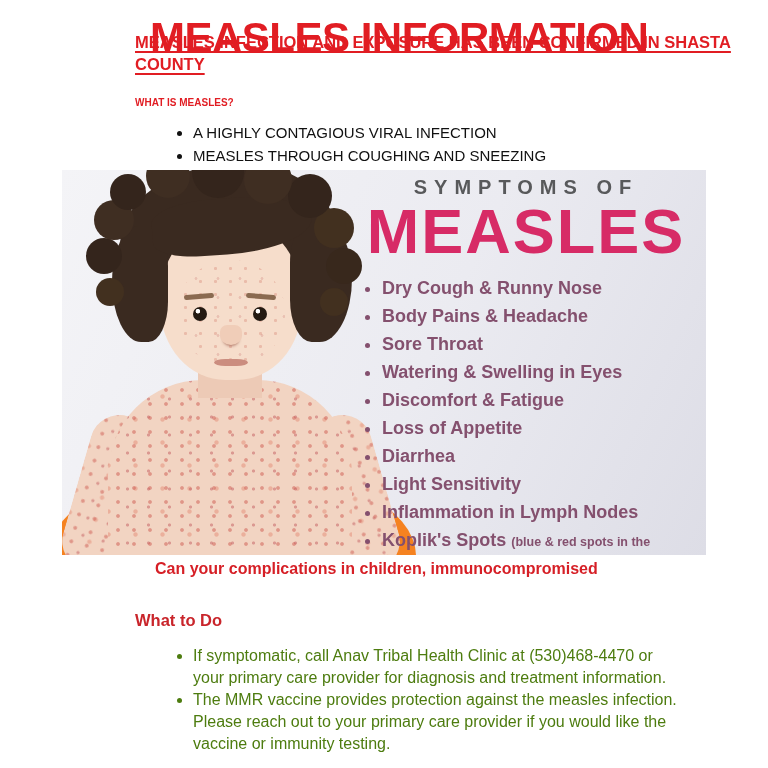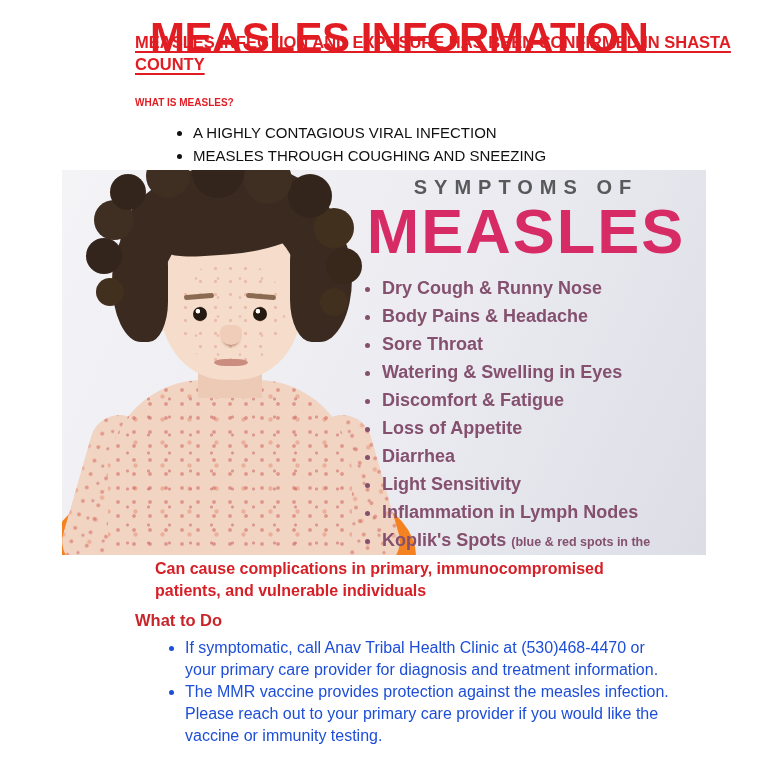--- a/index.html
+++ b/index.html
@@ -102,22 +102,22 @@
   .sym-list li{margin:0 0 9px 0;}
   .sym-note{font-size:12.5px;font-weight:600;letter-spacing:0;}
 
   
   .complications{
     left:155px;top:558px;color:#d61f26;font-weight:bold;font-size:16px;line-height:22px;
   }
   .complications .line{display:block;}
   .todo-head{left:135px;top:611px;color:#c9252b;font-size:16.5px;}
   .todo-list{
-    left:145px;top:633px;margin:4px;padding:0 0 0 36px;width:486px;
-    list-style:disc;font-size:16px;line-height:22px;color:#1d4ed8;
+    left:145px;top:633px;margin:12px;padding:0 0 0 36px;width:486px;
+    list-style:disc;font-size:16px;line-height:22px;color:#4d7c0f;
   }
   .todo-list li{margin:0;}
 </style>
 </head>
 <body>
 
 <div>
 
   <h1 class="abs title">MEASLES INFORMATION</h1>
 
@@ -167,22 +167,21 @@
         <li>Loss of Appetite</li>
         <li>Diarrhea</li>
         <li>Light Sensitivity</li>
         <li>Inflammation in Lymph Nodes</li>
         <li><span>Koplik's Spots</span> <span class="sym-note">(blue &amp; red spots in the mouth)</span></li>
       </ul>
     </div>
   </div>
 
   <div class="abs complications">
-    <span class="line">Can cause complications in primary, immunocompromised</span>
-    <span class="line">patients, and vulnerable individuals</span>
+    <span class="line">Can your complications in children, immunocompromised</span>
   </div>
 
   <h2 class="abs sec-head todo-head">What to Do</h2>
 
   <ul class="abs todo-list">
     <li>If symptomatic, call Anav Tribal Health Clinic at (530)468-4470 or your primary care provider for diagnosis and treatment information.</li>
     <li>The MMR vaccine provides protection against the measles infection. Please reach out to your primary care provider if you would like the vaccine or immunity testing.</li>
   </ul>
 
 </div>

